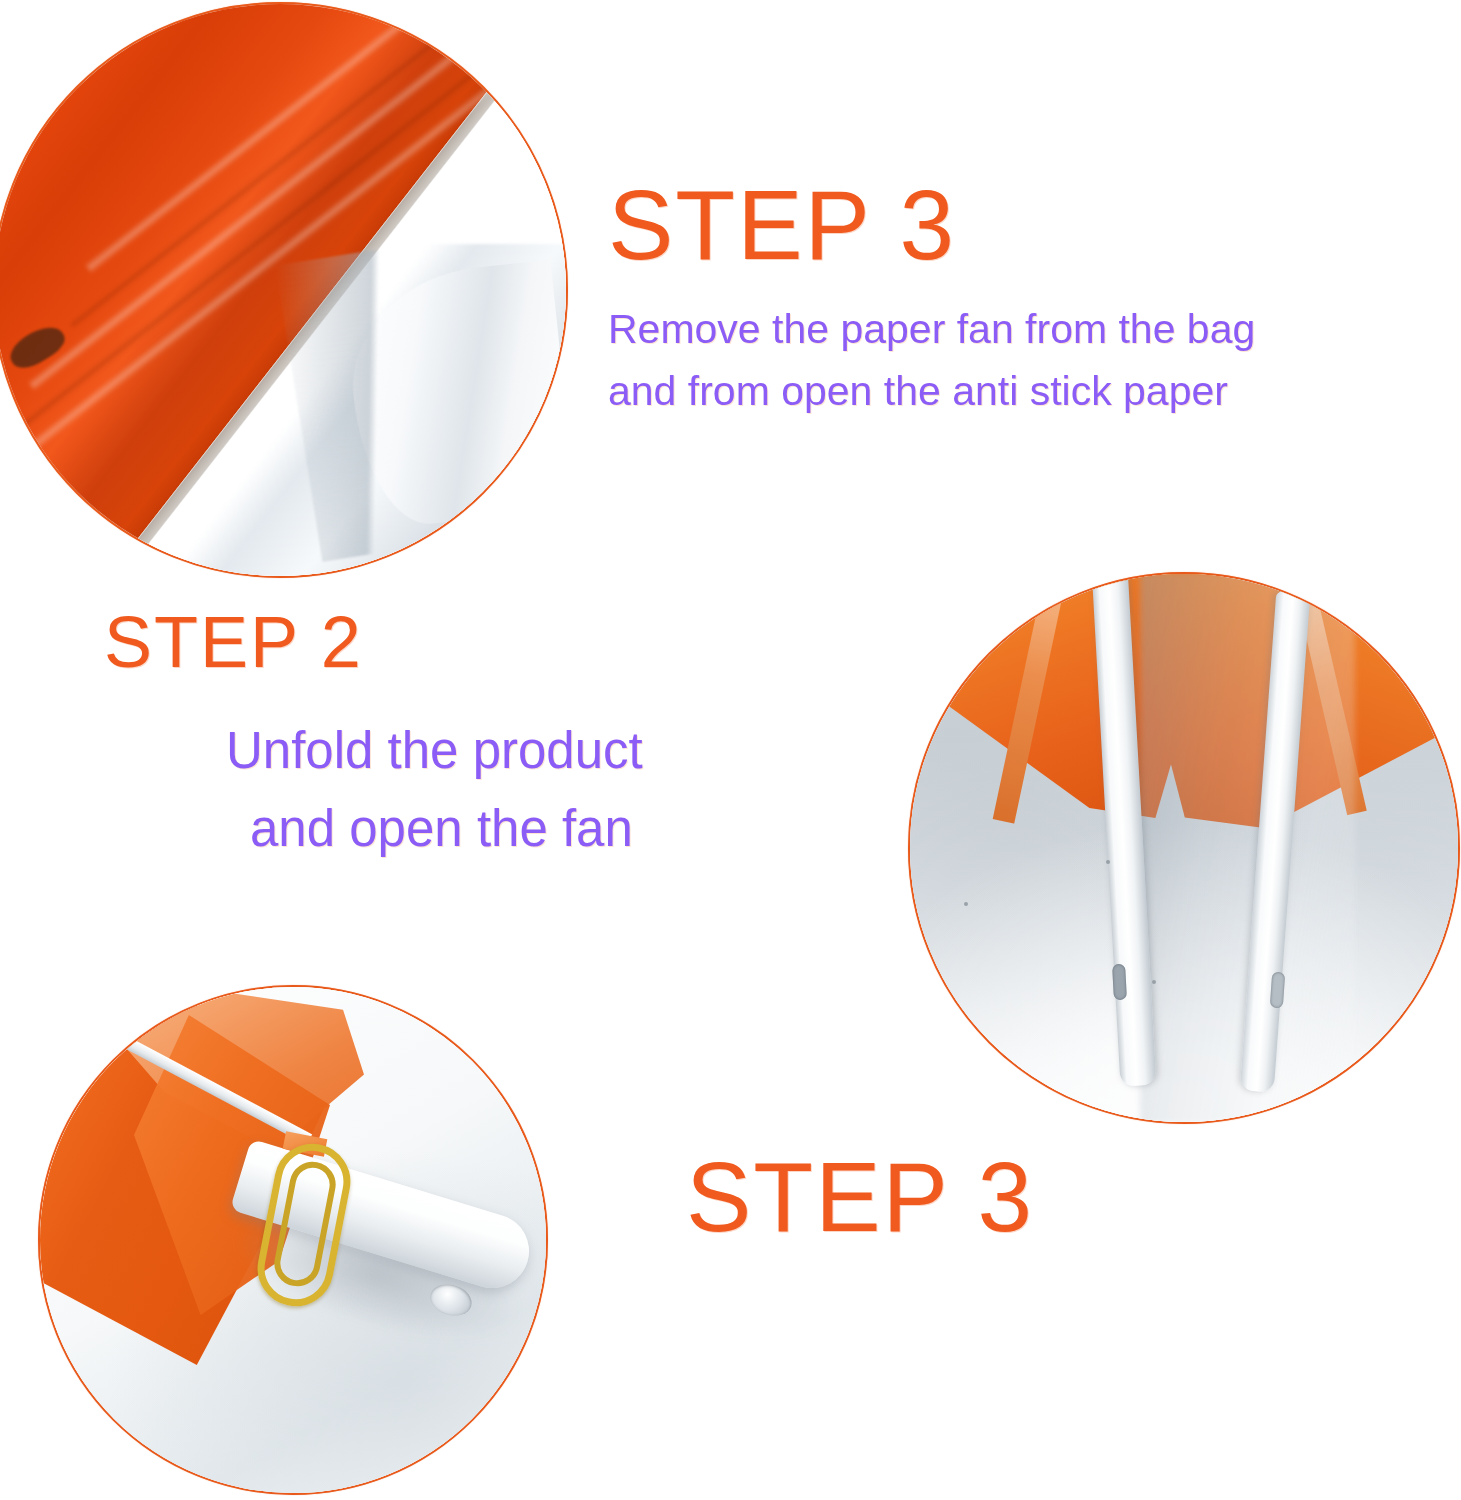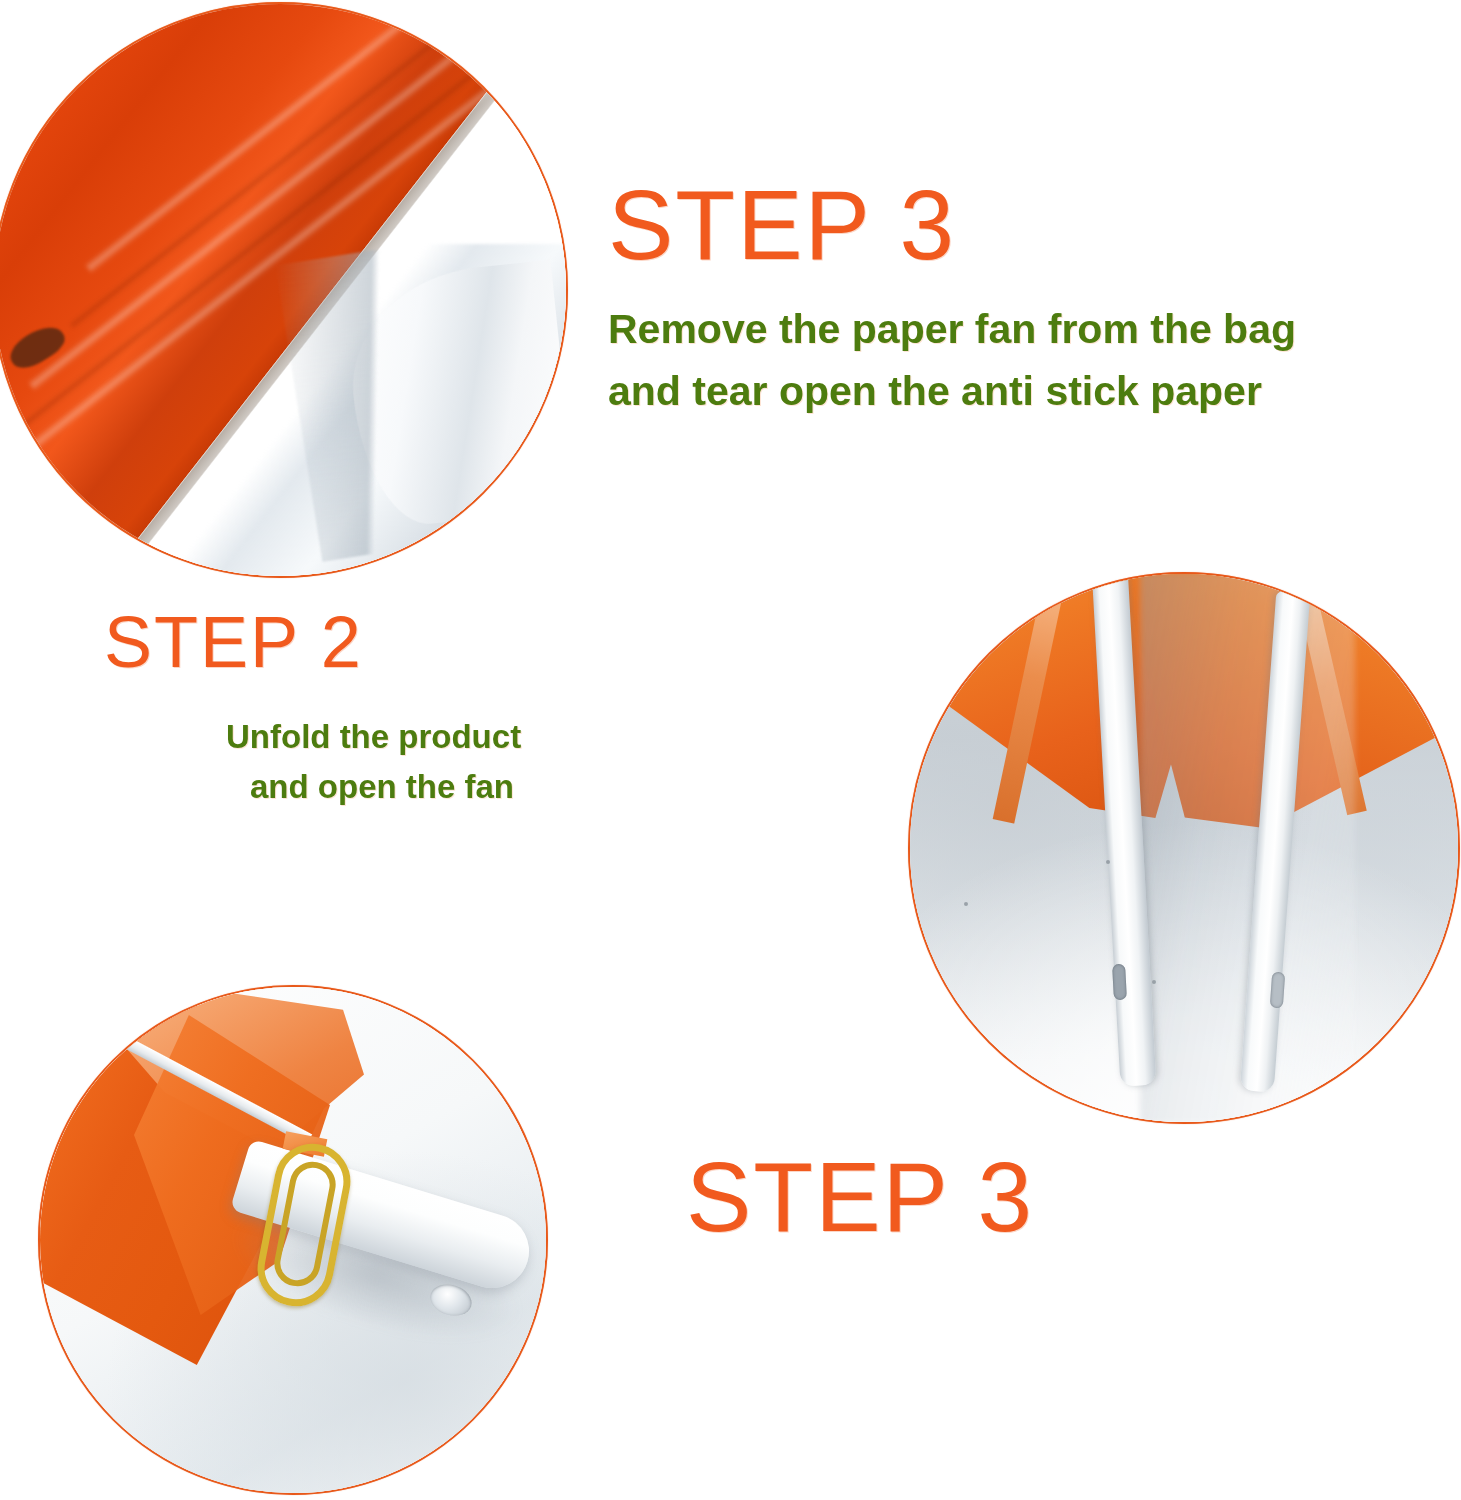--- a/index.html
+++ b/index.html
@@ -295,35 +295,35 @@
   .step-title {
     color:#F15A1E;
     font-weight:400;
     letter-spacing:2px;
     line-height:1;
     white-space:nowrap;
     text-shadow:1px 1px 0 rgba(241,90,30,.25);
   }
   .step-lines { margin-top:24px; }
   .step-line {
-    color:#4d7c0f;
-    font-weight:700;
+    color:#8b5cf6;
+    font-weight:400;
     line-height:1.52;
     white-space:nowrap;
     text-shadow:1px 1px 0 rgba(244,118,42,.2);
   }
 
   #block-step1 { left:608px; top:176px; }
   #block-step1 .step-title { font-size:98px; }
   #block-step1 .step-line  { font-size:41px; }
 
   #block-step2 { left:104px; top:606px; text-align:left; }
   #block-step2 .step-title { font-size:72px; }
   #block-step2 .step-lines { margin-top:34px; padding-left:122px; }
-  #block-step2 .step-line  { font-size:33px; }
+  #block-step2 .step-line  { font-size:51px; }
   #block-step2 .step-line.l2 { padding-left:24px; }
 
   #block-step3 { left:686px; top:1148px; }
   #block-step3 .step-title { font-size:98px; }
   #block-step3 .step-lines { margin-top:38px; padding-left:122px; }
   #block-step3 .step-line  { font-size:41px; }
   #block-step3 .step-line.l2 { padding-left:0px; }
 </style>
 </head>
 <body>
@@ -342,21 +342,21 @@
       <div class="white-sheen"></div>
       <div class="curl"></div>
       <div class="curl-edge"></div>
     </div>
   </div>
 
   <div class="step-block" id="block-step1">
     <div class="step-title">STEP 3</div>
     <div class="step-lines">
       <div class="step-line l1">Remove the paper fan from the bag</div>
-      <div class="step-line l2">and tear open the anti stick paper</div>
+      <div class="step-line l2">and from open the anti stick paper</div>
     </div>
   </div>
 
   <div class="step-block" id="block-step2">
     <div class="step-title">STEP 2</div>
     <div class="step-lines">
       <div class="step-line l1">Unfold the product</div>
       <div class="step-line l2">and open the fan</div>
     </div>
   </div>

